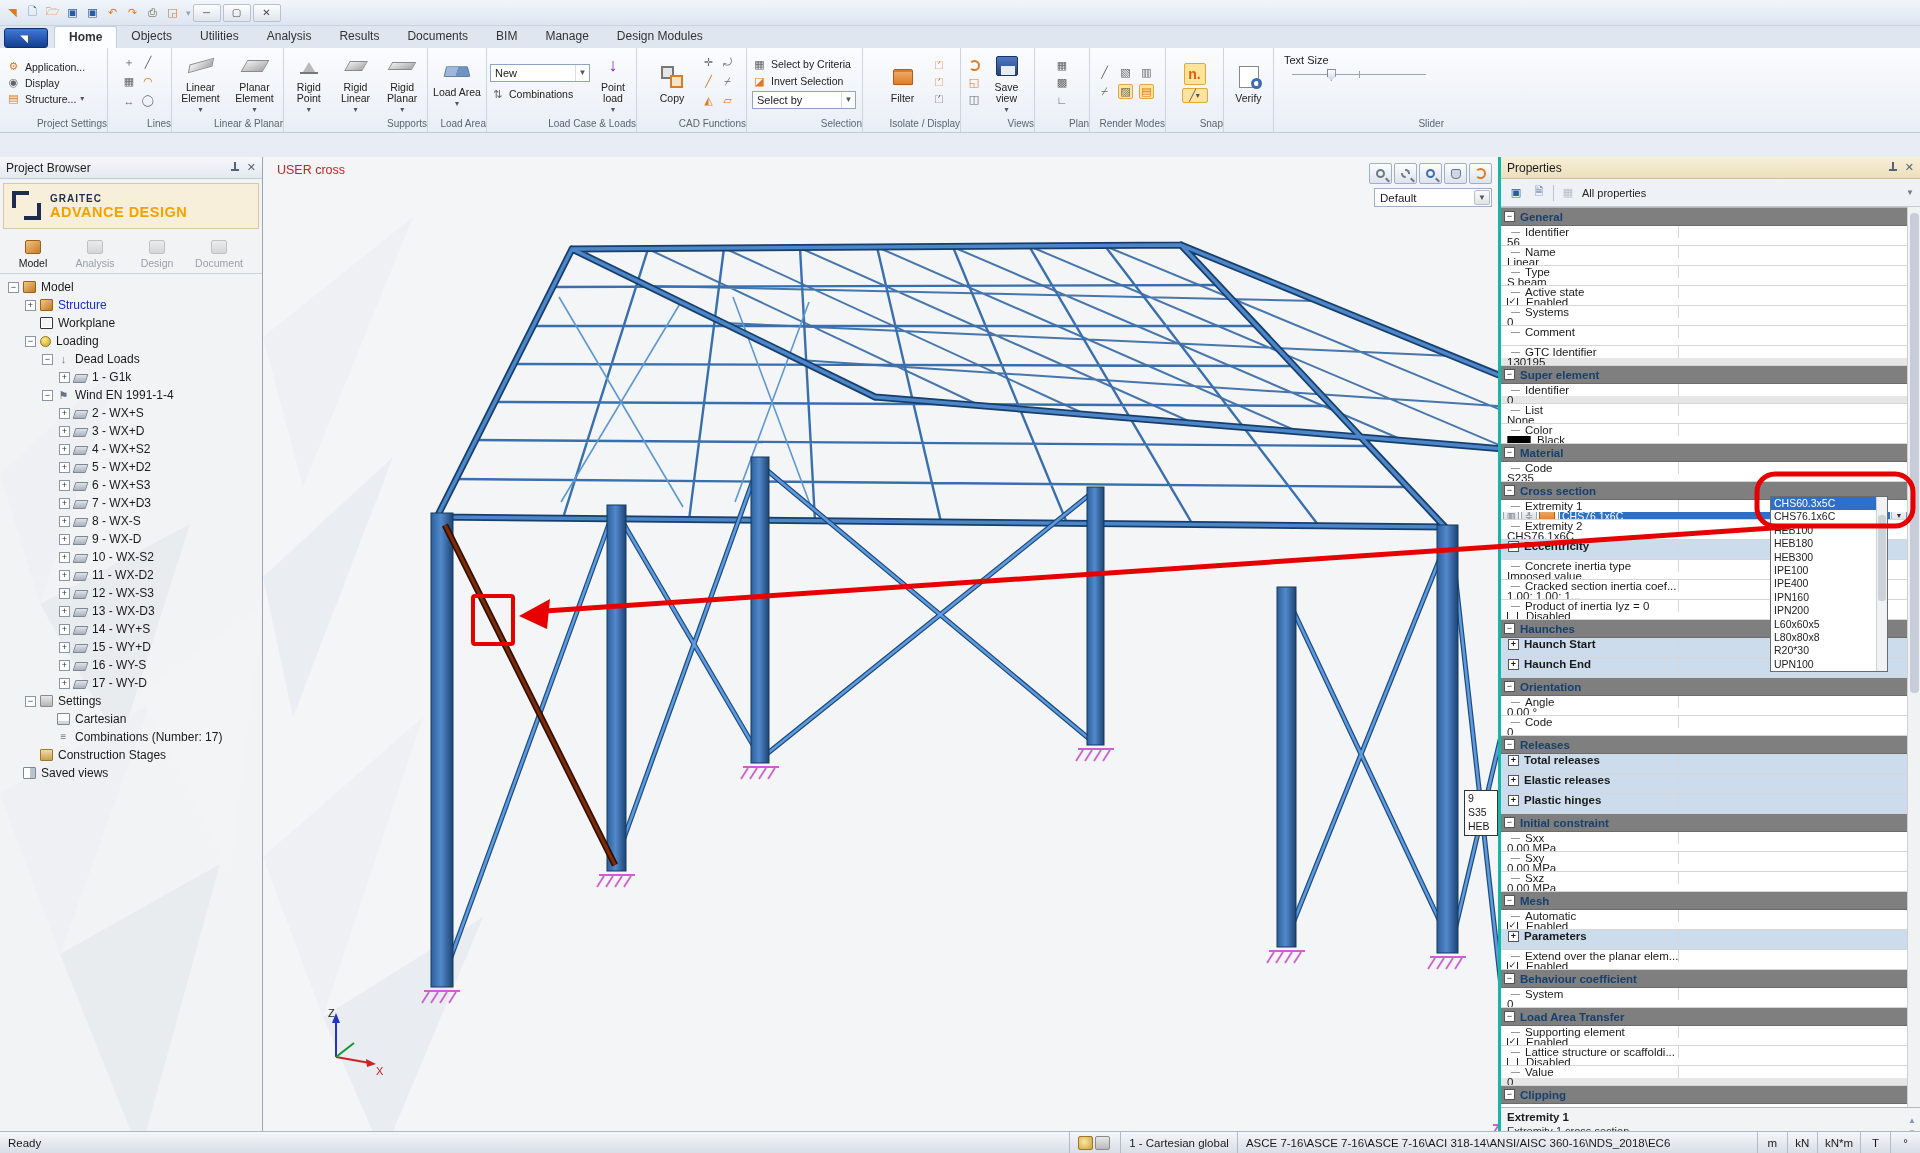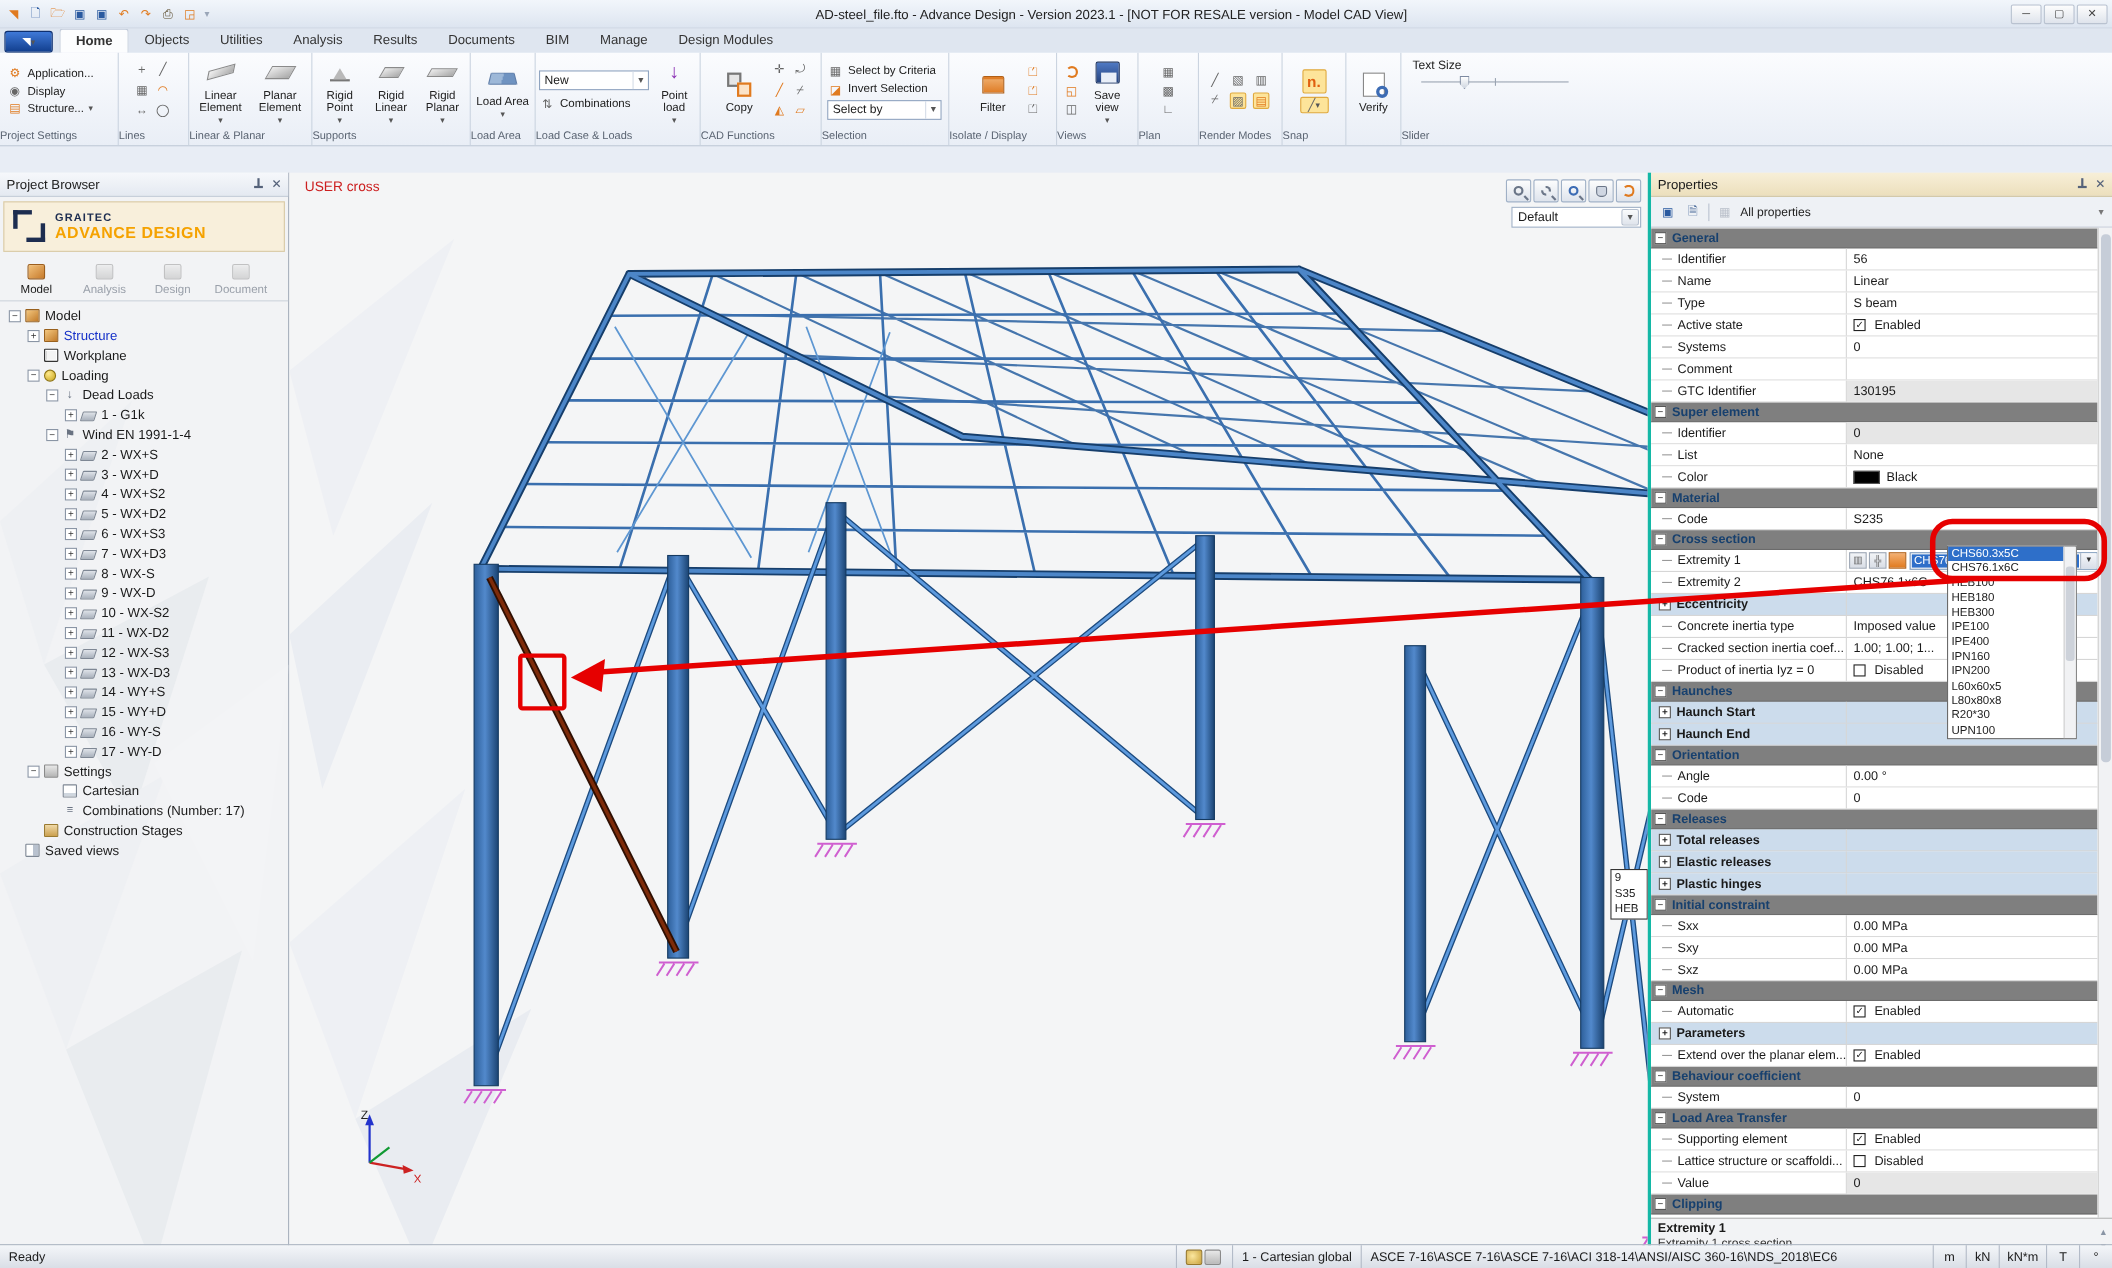--- a/index.html
+++ b/index.html
@@ -25,21 +25,21 @@
   .appbtn { width:44px; height:20px; margin:0 6px 0 4px; border-radius:3px;
     background:linear-gradient(#3f79d8,#123f8e); border:1px solid #0e3070; display:flex; align-items:center; justify-content:center; color:#fff; font-size:10px; }
   .rtab { padding:3px 14px 4px; font-size:12px; color:#333; cursor:default; }
   .rtab.active { background:#fcfdfe; border:1px solid #c4cddb; border-bottom:none; border-radius:3px 3px 0 0; font-weight:bold; }
 
   
   #ribbon { position:absolute; left:0; top:48px; width:1920px; height:85px;
     background:linear-gradient(#fbfcfe,#e9eef6); border-bottom:1px solid #c0cad8; display:flex; }
   .rgroup { height:100%; border-right:1px solid #cbd4e0; display:flex; flex-direction:column; }
   .rgbody { flex:1; display:flex; align-items:center; justify-content:center; gap:3px; padding:2px 3px; }
-  .rgcap { height:15px; font-size:10px; color:#5a6472; text-align:left; line-height:14px; white-space:nowrap; overflow:hidden; }
+  .rgcap { height:15px; font-size:10px; color:#5a6472; text-align:right; line-height:14px; white-space:nowrap; overflow:hidden; }
   .bigbtn { width:52px; display:flex; flex-direction:column; align-items:center; font-size:10.5px; line-height:11px; text-align:center; color:#222; }
   .bigbtn .bicon { width:26px; height:26px; margin:2px 0 3px; display:flex; align-items:center; justify-content:center; }
   .smallstack { display:flex; flex-direction:column; justify-content:center; gap:2px; }
   .smallbtn { display:flex; align-items:center; gap:4px; font-size:10.5px; color:#222; white-space:nowrap; }
   .sicon { width:15px; height:15px; display:flex; align-items:center; justify-content:center; font-size:11px; color:#666; }
   .sicon.orange { color:#e07a1f; }
   .sicon.hl { background:#fde49a; border:1px solid #e0a93e; border-radius:2px; }
   .chev { font-size:8px; color:#555; }
   .beam3d { width:22px; height:9px; background:linear-gradient(135deg,#f2f2f2,#ababab); border:1px solid #8a8a8a; transform:skew(-28deg) rotate(-18deg); }
   .slab3d { width:22px; height:12px; background:linear-gradient(150deg,#ededed,#a8a8a8); border:1px solid #8a8a8a; transform:skew(-30deg); }
@@ -137,21 +137,21 @@
   .ptbicon { width:18px; height:16px; display:flex; align-items:center; justify-content:center; font-size:11px; }
   .ptbsep { width:1px; height:16px; background:#b9c2d0; }
   #allprops { font-size:11px; color:#222; }
   #propstb .arrow { margin-left:auto; font-size:8px; color:#777; }
   #propsgrid { position:relative; height:900px; overflow:hidden; background:#fff; border-top:1px solid #b5b5b5; margin-right:13px; }
   #propsscroll { position:absolute; right:0; top:50px; width:13px; height:900px; background:#f1f2f4; border-left:1px solid #cfcfcf; }
   #propsscroll .thumb { position:absolute; left:2px; top:6px; width:9px; height:480px; background:#c6cdd8; border-radius:4px; }
   .pgh { height:18px; background:#7f7f7f; border-bottom:1px solid #6b6b6b; display:flex; align-items:center; padding-left:3px; }
   .pgh .box { width:11px; height:11px; background:#fff; border:1px solid #555; font-size:9px; line-height:9px; text-align:center; color:#222; margin-right:5px; flex:none; }
   .pgh .t { font-size:11.5px; font-weight:bold; color:#17406e; }
-  .prow { height:20px; display:flex; border-bottom:1px solid #d6d6d6; background:#fff; font-size:11.5px; }
+  .prow { height:20px; display:flex; border-bottom:1px solid #d6d6d6; background:#fff; font-size:11.5px;flex-direction:column; }
   .prow .lc { width:178px; display:flex; align-items:center; border-right:1px solid #d6d6d6; overflow:hidden; white-space:nowrap; }
   .prow .vc { flex:1; display:flex; align-items:center; padding-left:6px; overflow:hidden; white-space:nowrap; position:relative; }
   .prow .dash { width:9px; height:1px; background:#999; margin:0 5px 0 10px; flex:none; }
   .prow.sub { background:#ccdcec; }
   .prow.sub .lc { font-weight:bold; }
   .prow.sub .box { width:11px; height:11px; background:#fff; border:1px solid #555; font-size:9px; line-height:9px; text-align:center; margin:0 5px 0 7px; flex:none; }
   .vdim { background:#e6e6e6; }
   .cbox { width:11px; height:11px; border:1.5px solid #222; background:#fff; margin-right:8px; flex:none; font-size:9px; line-height:9px; text-align:center; font-weight:bold; }
   .swatch { width:24px; height:12px; background:#000; border:1px solid #555; margin-right:6px; flex:none; }
   .exticons { display:flex; gap:2px; margin-right:3px; }
@@ -196,21 +196,20 @@
     <span class="qicon blue">🗋</span>
     <span class="qicon orange">🗁</span>
     <span class="qicon blue">▣</span>
     <span class="qicon blue">▣</span>
     <span class="qicon orange">↶</span>
     <span class="qicon orange">↷</span>
     <span class="qicon">⎙</span>
     <span class="qicon orange">◲</span>
     <span class="qsep">▾</span>
   </div>
-  <div id="wintitle">AD-steel_file.fto - Advance Design - Version 2023.1 - [NOT FOR RESALE version - Model CAD View]</div>
   <div class="winctl">
     <span class="wbtn">─</span>
     <span class="wbtn">▢</span>
     <span class="wbtn">✕</span>
   </div>
 </div>
 
 <div id="tabrow">
   <div class="appbtn">◥<span class="chev">▾</span></div>
   <div id="rtabs" style="display:flex;">

